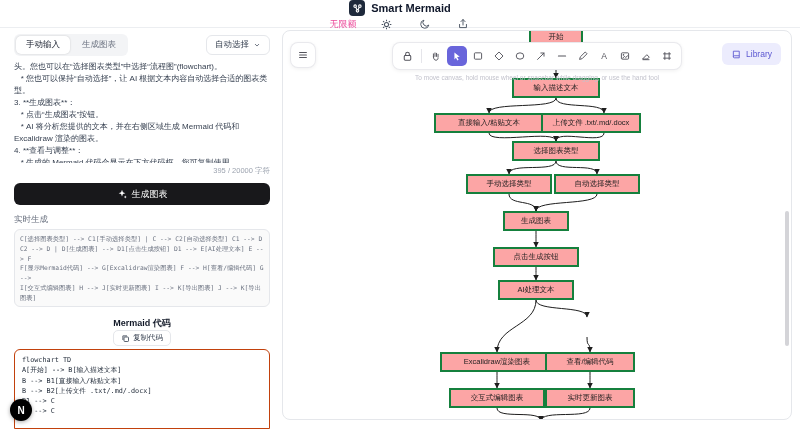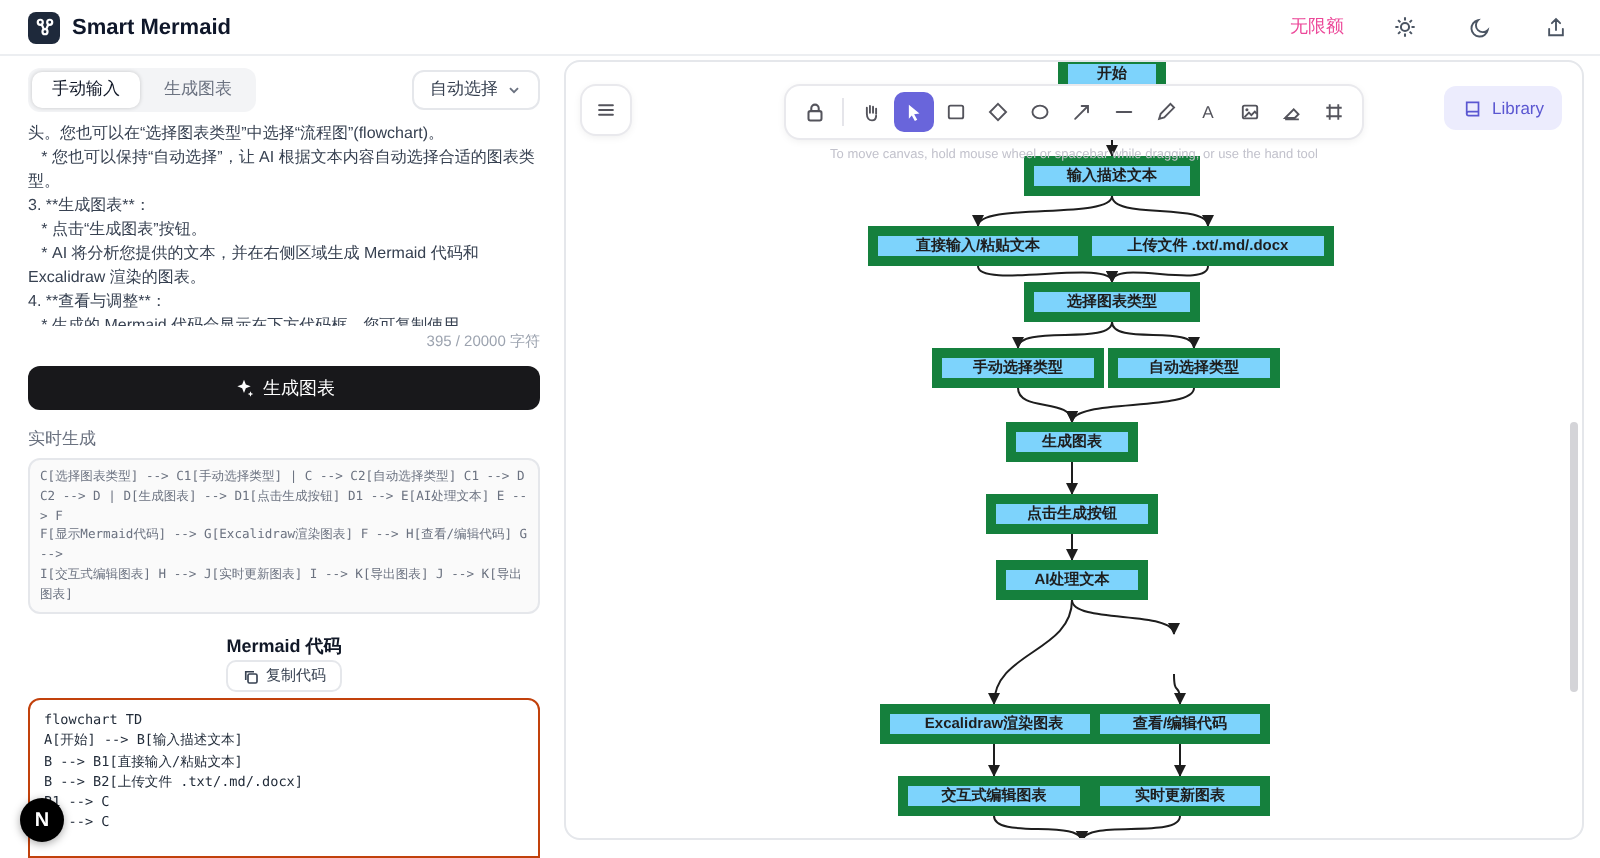--- a/index.html
+++ b/index.html
@@ -1,20 +1,20 @@
 <!DOCTYPE html>
 <html><head>
 <meta charset="utf-8">
 <style>
   * { margin:0; padding:0; box-sizing:border-box; }
   html,body { width:800px; height:429px; overflow:hidden; }
   body { font-family:"Liberation Sans",sans-serif; background:#fff; position:relative; color:#111827; }
 
   
-  .header { position:absolute; top:0; left:0; right:0; height:28px; border-bottom:1px solid #eceef1; display:flex; align-items:center; justify-content:space-between; padding:0 14px; background:#fff; z-index:20; }
+  .header { position:absolute; top:0; left:0; right:0; height:28px; border-bottom:1px solid #eceef1; display:flex; align-items:center; justify-content:space-between; padding:0 14px; background:#fff; z-index:20;flex-direction:column; }
   .brand { display:flex; align-items:center; gap:6px; }
   .logo { width:16px; height:16px; border-radius:4px; background:#1e293b; color:#fff; display:flex; align-items:center; justify-content:center; }
   .app-title { font-size:11px; font-weight:bold; color:#0f172a; }
   .header-right { display:flex; align-items:center; gap:22px; }
   .quota { font-size:9px; color:#ec4899; }
   .icon-btn { width:16px; height:16px; color:#4b5563; display:flex; align-items:center; justify-content:center; cursor:pointer; }
 
   
   .sidebar { position:absolute; top:32px; left:8px; width:268px; bottom:0; display:flex; flex-direction:column; padding:2px 6px 0 6px; }
   .tabs-row { display:flex; align-items:center; justify-content:space-between; margin-bottom:5px; }
@@ -37,21 +37,21 @@
   .island { background:#fff; border-radius:7px; box-shadow:0 0 0 1px #e9e9ed, 0 1px 5px rgba(0,0,0,.09); }
   .menu-island { position:absolute; left:8px; top:12px; width:24px; height:24px; display:flex; align-items:center; justify-content:center; color:#54545c; cursor:pointer; z-index:10; }
   .toolbar-island { position:absolute; left:50%; transform:translateX(-50%); top:12px; height:26px; display:flex; align-items:center; padding:0 4px; gap:1px; z-index:10; }
   .tool { width:20px; height:20px; border-radius:5px; display:flex; align-items:center; justify-content:center; color:#54545c; cursor:pointer; }
   .tool.active { background:#6965db; color:#fff; }
   .tool-divider { width:1px; height:14px; background:#e5e5ea; margin:0 3px; }
   .library-island { position:absolute; right:10px; top:12px; height:22px; background:#ececfd; color:#5b57d1; border-radius:6px; display:flex; align-items:center; gap:4px; padding:0 9px; font-size:8.5px; cursor:pointer; z-index:10; }
   .hint { position:absolute; top:43px; left:0; right:0; text-align:center; font-size:6.5px; color:#c2c2cc; z-index:5; pointer-events:none; }
   .edge-layer { position:absolute; left:0; top:0; width:510px; height:390px; z-index:1; }
   .node-layer { position:absolute; inset:0; z-index:2; }
-  .flow-node { position:absolute; border:5px solid #15803d; background:#7dd3fc; display:flex; align-items:center; justify-content:center; font-size:7.5px; color:#1e1e1e; white-space:nowrap; overflow:hidden;font-weight:bold; }
+  .flow-node { position:absolute; border:2px solid #15803d; background:#fca5a5; display:flex; align-items:center; justify-content:center; font-size:7.5px; color:#1e1e1e; white-space:nowrap; overflow:hidden; }
   .flow-edge { fill:none; stroke:#1e1e1e; stroke-width:1; }
   .canvas-scrollbar { position:absolute; right:2px; top:180px; width:4px; height:135px; background:#d4d4d8; border-radius:2px; z-index:11; cursor:pointer; }
 
   .nextjs-badge { position:absolute; left:10px; bottom:8px; width:22px; height:22px; border-radius:50%; background:#000; color:#fff; display:flex; align-items:center; justify-content:center; font-size:10px; font-weight:bold; box-shadow:0 1px 4px rgba(0,0,0,.35); z-index:30; cursor:pointer; }
   svg { display:block; }
 </style>
 </head>
 <body>
 
 <div class="header">
@@ -181,21 +181,21 @@
       <path d="M 304 306 C 304 318 307 309 307 321" class="flow-edge" marker-end="url(#arrowhead)"></path>
       <path d="M 214 341 C 214 353 214 345 214 357" class="flow-edge" marker-end="url(#arrowhead)"></path>
       <path d="M 307 341 C 307 353 307 345 307 357" class="flow-edge" marker-end="url(#arrowhead)"></path>
       <path d="M 214 377 C 214 389 258 378 258 390" class="flow-edge" marker-end="url(#arrowhead)"></path>
       <path d="M 307 377 C 307 389 258 378 258 390" class="flow-edge" marker-end="url(#arrowhead)"></path>
     </svg>
   <div class="node-layer">
       <div class="flow-node" style="left: 246px; top: -4px; width: 54px; height: 20px;">开始</div>
       <div class="flow-node" style="left: 151px; top: 82px; width: 110px; height: 20px;">直接输入/粘贴文本</div>
       <div class="flow-node" style="left: 229px; top: 47px; width: 88px; height: 20px;">输入描述文本</div>
-      <div class="flow-node" style="left: 258px; top: 82px; width: 126px; height: 20px;">上传文件 .txt/.md/.docx</div>
+      <div class="flow-node" style="left: 258px; top: 82px; width: 100px; height: 20px;">上传文件 .txt/.md/.docx</div>
       <div class="flow-node" style="left: 229px; top: 110px; width: 88px; height: 20px;">选择图表类型</div>
       <div class="flow-node" style="left: 183px; top: 143px; width: 86px; height: 20px;">手动选择类型</div>
       <div class="flow-node" style="left: 271px; top: 143px; width: 86px; height: 20px;">自动选择类型</div>
       <div class="flow-node" style="left: 220px; top: 180px; width: 66px; height: 20px;">生成图表</div>
       <div class="flow-node" style="left: 210px; top: 216px; width: 86px; height: 20px;">点击生成按钮</div>
       <div class="flow-node" style="left: 215px; top: 249px; width: 76px; height: 20px;">AI处理文本</div>
       <div class="flow-node" style="left: 157px; top: 321px; width: 114px; height: 20px;">Excalidraw渲染图表</div>
       <div class="flow-node" style="left: 262px; top: 321px; width: 90px; height: 20px;">查看/编辑代码</div>
       <div class="flow-node" style="left: 166px; top: 357px; width: 96px; height: 20px;">交互式编辑图表</div>
       <div class="flow-node" style="left: 262px; top: 357px; width: 90px; height: 20px;">实时更新图表</div>

